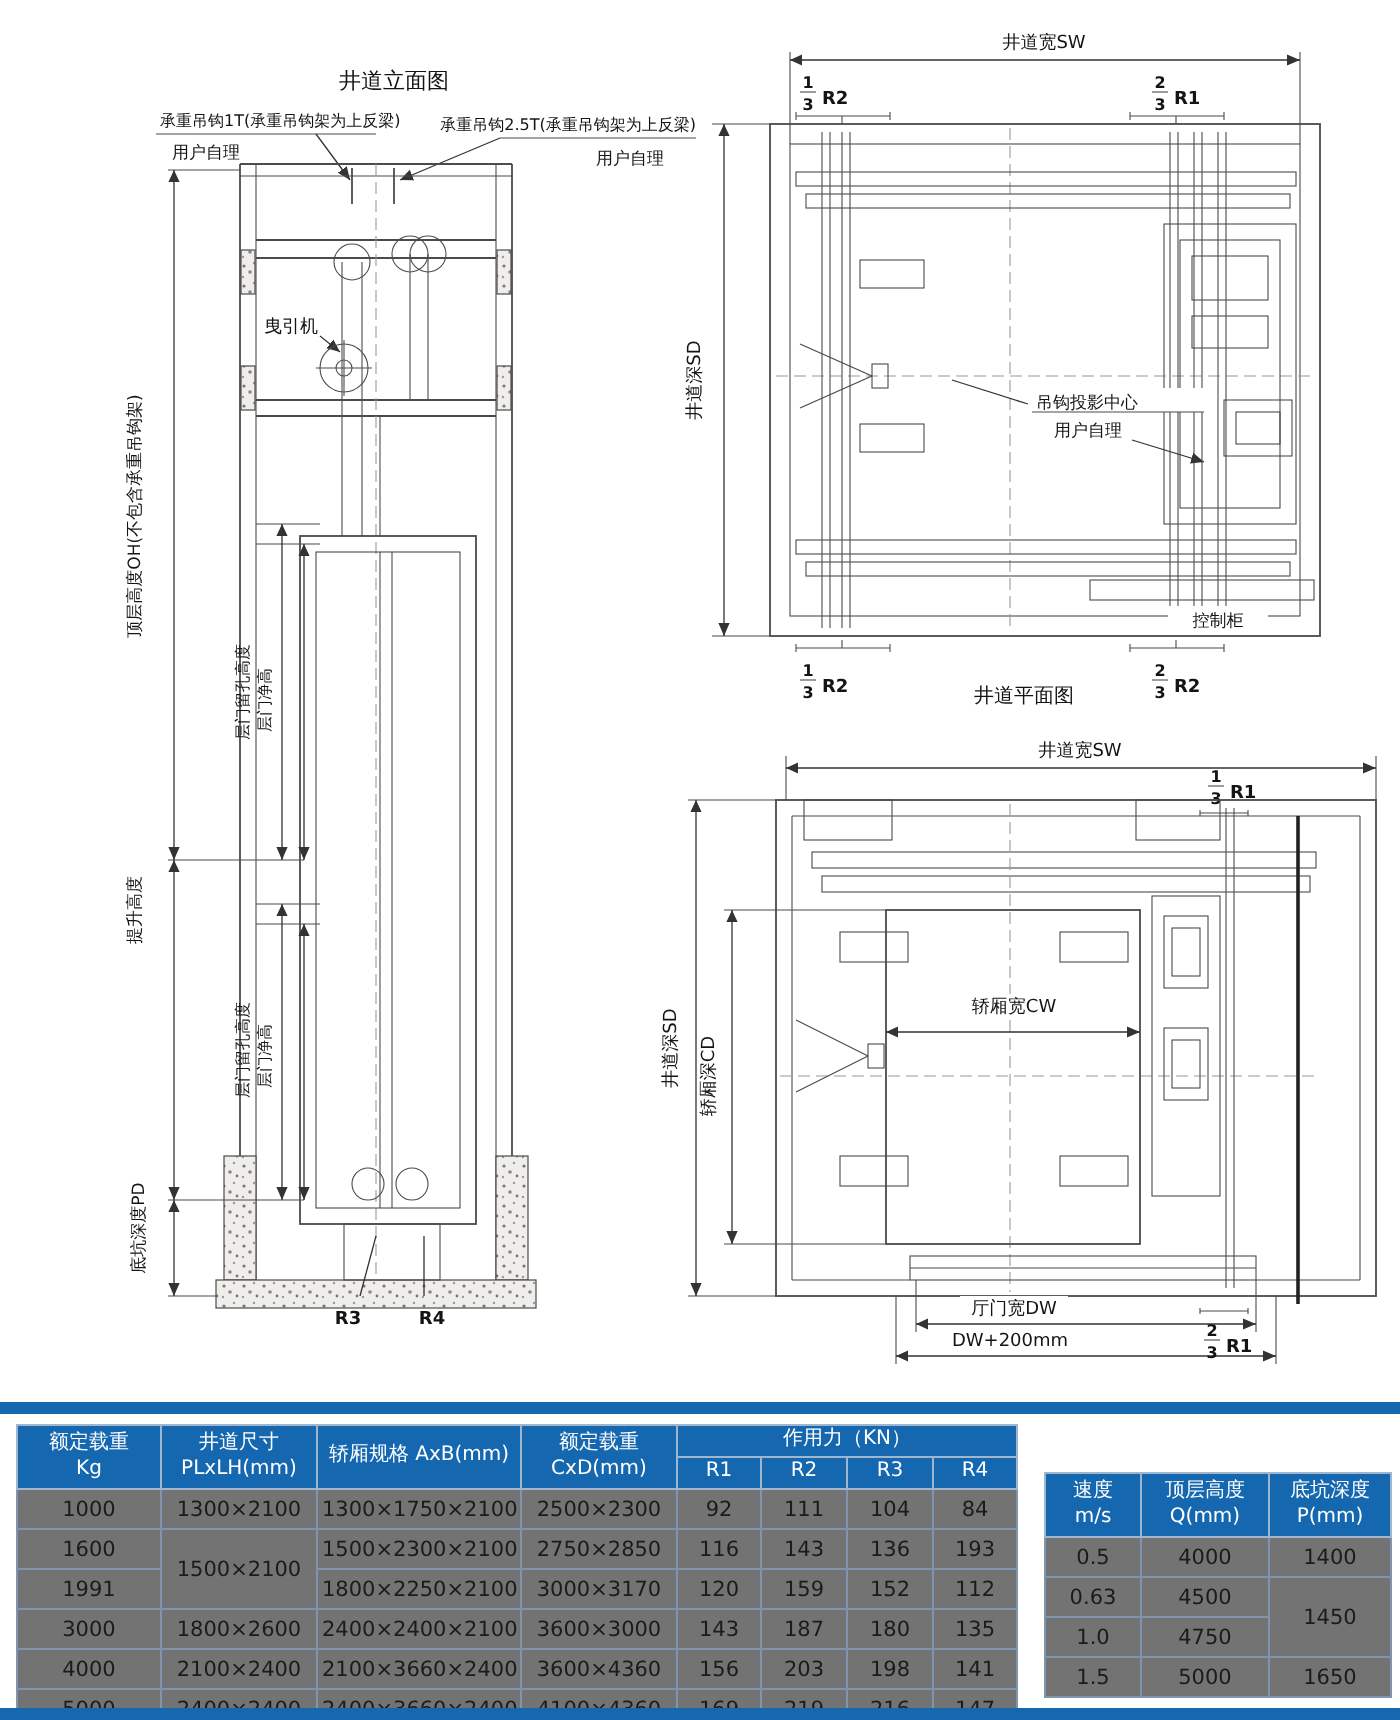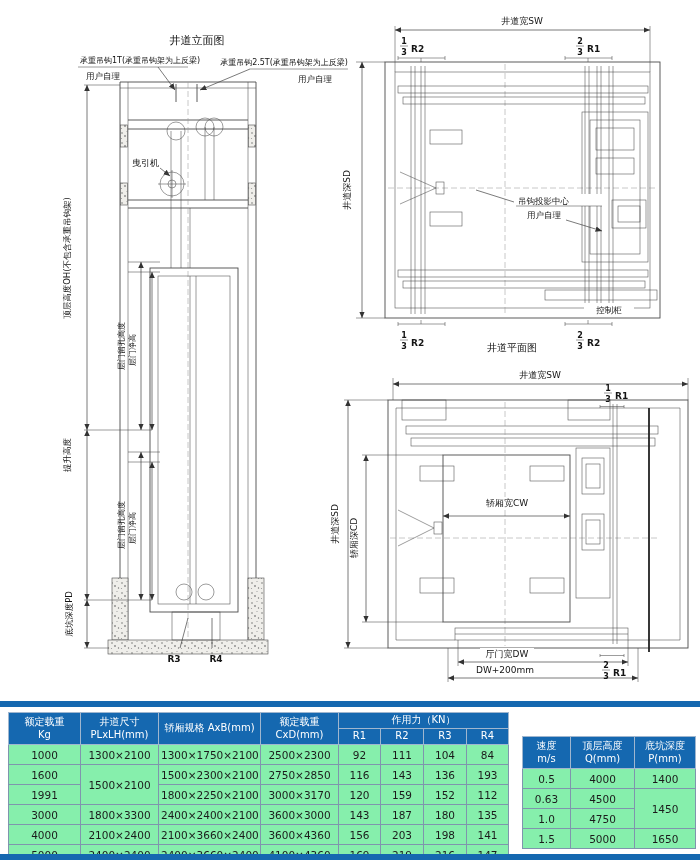--- a/index.html
+++ b/index.html
@@ -19,21 +19,21 @@
   .wbg{fill:#ffffff}
   
   .strip{position:absolute;left:0;width:700px;background:#1568b0;}
   #strip-top{top:701px;height:6px;}
   #strip-bottom{top:854px;height:6px;}
   table.spec{border-collapse:collapse;table-layout:fixed;position:absolute;background:#fff;
              border:1px solid #3f6d9f;}
   table.spec th{background:#1568b0;color:#fff;font-weight:normal;font-size:10px;line-height:1.25;
                 border:1px solid #9fb6cf;padding:1px 2px;text-align:center;}
   table.spec td{border:1px solid #7f95ad;font-size:10.5px;color:#1b1b1b;text-align:center;
-                height:19px;padding:0 2px;background:#86efac;margin-left:32px;}
+                height:19px;padding:0 2px;background:#737373;margin-left:32px;}
   #main-table{left:8px;top:712px;width:500px;}
   #speed-table{left:522px;top:736px;width:173px;}
   th .h1,th .h2{display:block;}
 </style>
 </head>
 <body>
 
 <div id="page">
 
 <svg id="drawing" width="700" height="700" viewBox="0 0 700 700">
@@ -432,21 +432,21 @@
       <td>1991</td>
       <td>1800×2250×2100</td>
       <td>3000×3170</td>
       <td>120</td>
       <td>159</td>
       <td>152</td>
       <td>112</td>
     </tr>
     <tr>
       <td>3000</td>
-      <td>1800×3300</td>
+      <td>1800×2600</td>
       <td>2400×2400×2100</td>
       <td>3600×3000</td>
       <td>143</td>
       <td>187</td>
       <td>180</td>
       <td>135</td>
     </tr>
     <tr>
       <td>4000</td>
       <td>2100×2400</td>

